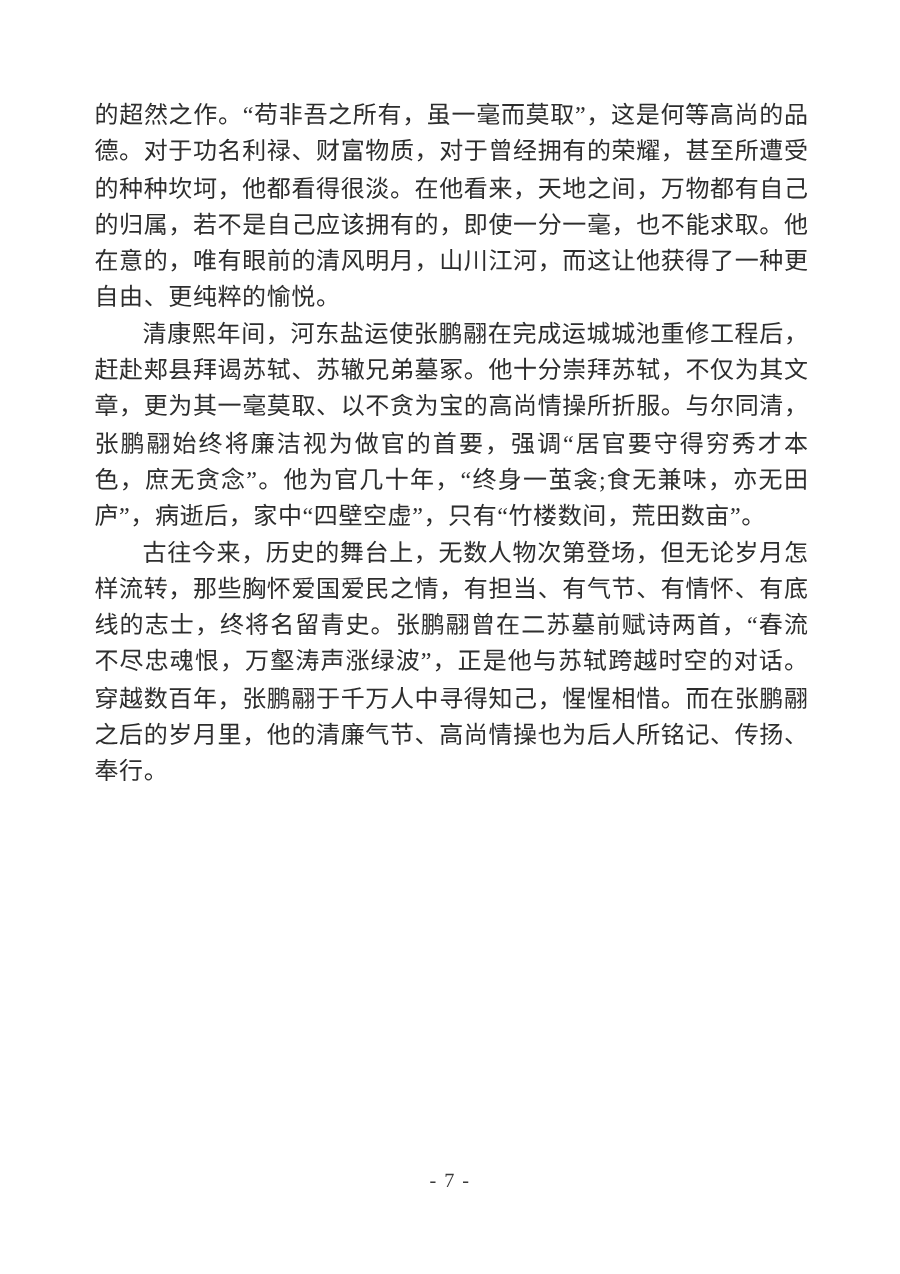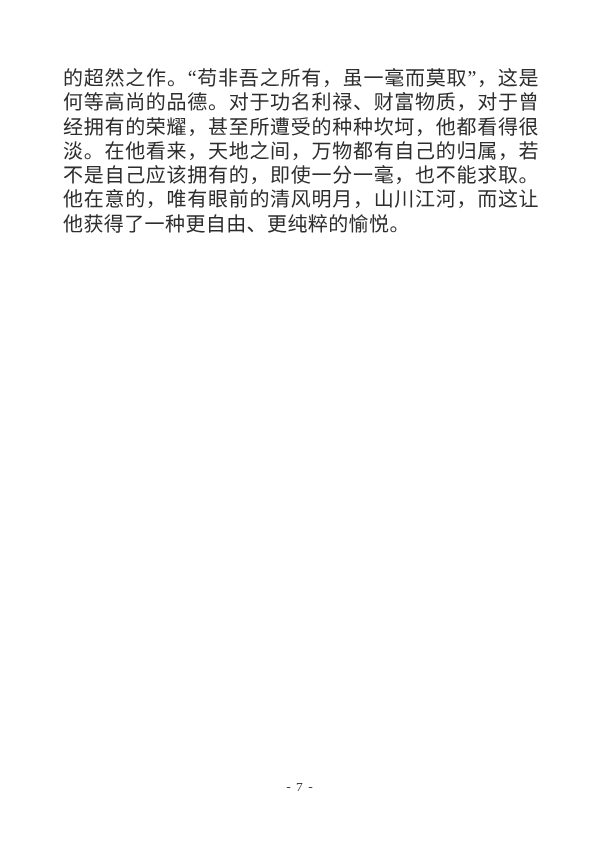--- a/index.html
+++ b/index.html
@@ -15,21 +15,21 @@
     background: #ffffff;
     overflow: hidden;
     font-family: "Liberation Serif", "DejaVu Serif", serif;
   }
   .content {
     position: absolute;
     top: 66px;
     left: 63px;
     right: 61px;
     color: #2d2d2d;
-    font-size: 20px;
+    font-size: 16px;
     line-height: 24.3px;
     text-align: justify;
     text-justify: inter-ideograph;
     letter-spacing: 0.4px;
   }
   .content p {
     margin: 0;
     padding: 0;
     text-indent: 2em;
   }
@@ -46,15 +46,17 @@
     font-size: 13.5px;
     letter-spacing: 1px;
   }
 </style>
 </head>
 <body>
 
 <div class="page">
   <div class="content">
     <p class="no-indent">的超然之作。“苟非吾之所有，虽一毫而莫取”，这是何等高尚的品德。对于功名利禄、财富物质，对于曾经拥有的荣耀，甚至所遭受的种种坎坷，他都看得很淡。在他看来，天地之间，万物都有自己的归属，若不是自己应该拥有的，即使一分一毫，也不能求取。他在意的，唯有眼前的清风明月，山川江河，而这让他获得了一种更自由、更纯粹的愉悦。</p>
+    <p>清康熙年间，河东盐运使张鹏翮在完成运城城池重修工程后，赶赴郏县拜谒苏轼、苏辙兄弟墓冢。他十分崇拜苏轼，不仅为其文章，更为其一毫莫取、以不贪为宝的高尚情操所折服。与尔同清，张鹏翮始终将廉洁视为做官的首要，强调“居官要守得穷秀才本色，庶无贪念”。他为官几十年，“终身一茧衾;食无兼味，亦无田庐”，病逝后，家中“四壁空虚”，只有“竹楼数间，荒田数亩”。</p>
+    <p>古往今来，历史的舞台上，无数人物次第登场，但无论岁月怎样流转，那些胸怀爱国爱民之情，有担当、有气节、有情怀、有底线的志士，终将名留青史。张鹏翮曾在二苏墓前赋诗两首，“春流不尽忠魂恨，万壑涛声涨绿波”，正是他与苏轼跨越时空的对话。穿越数百年，张鹏翮于千万人中寻得知己，惺惺相惜。而在张鹏翮之后的岁月里，他的清廉气节、高尚情操也为后人所铭记、传扬、奉行。</p>
   </div>
   <div class="page-footer">- 7 -</div>
 </div>
 
 </body></html>

